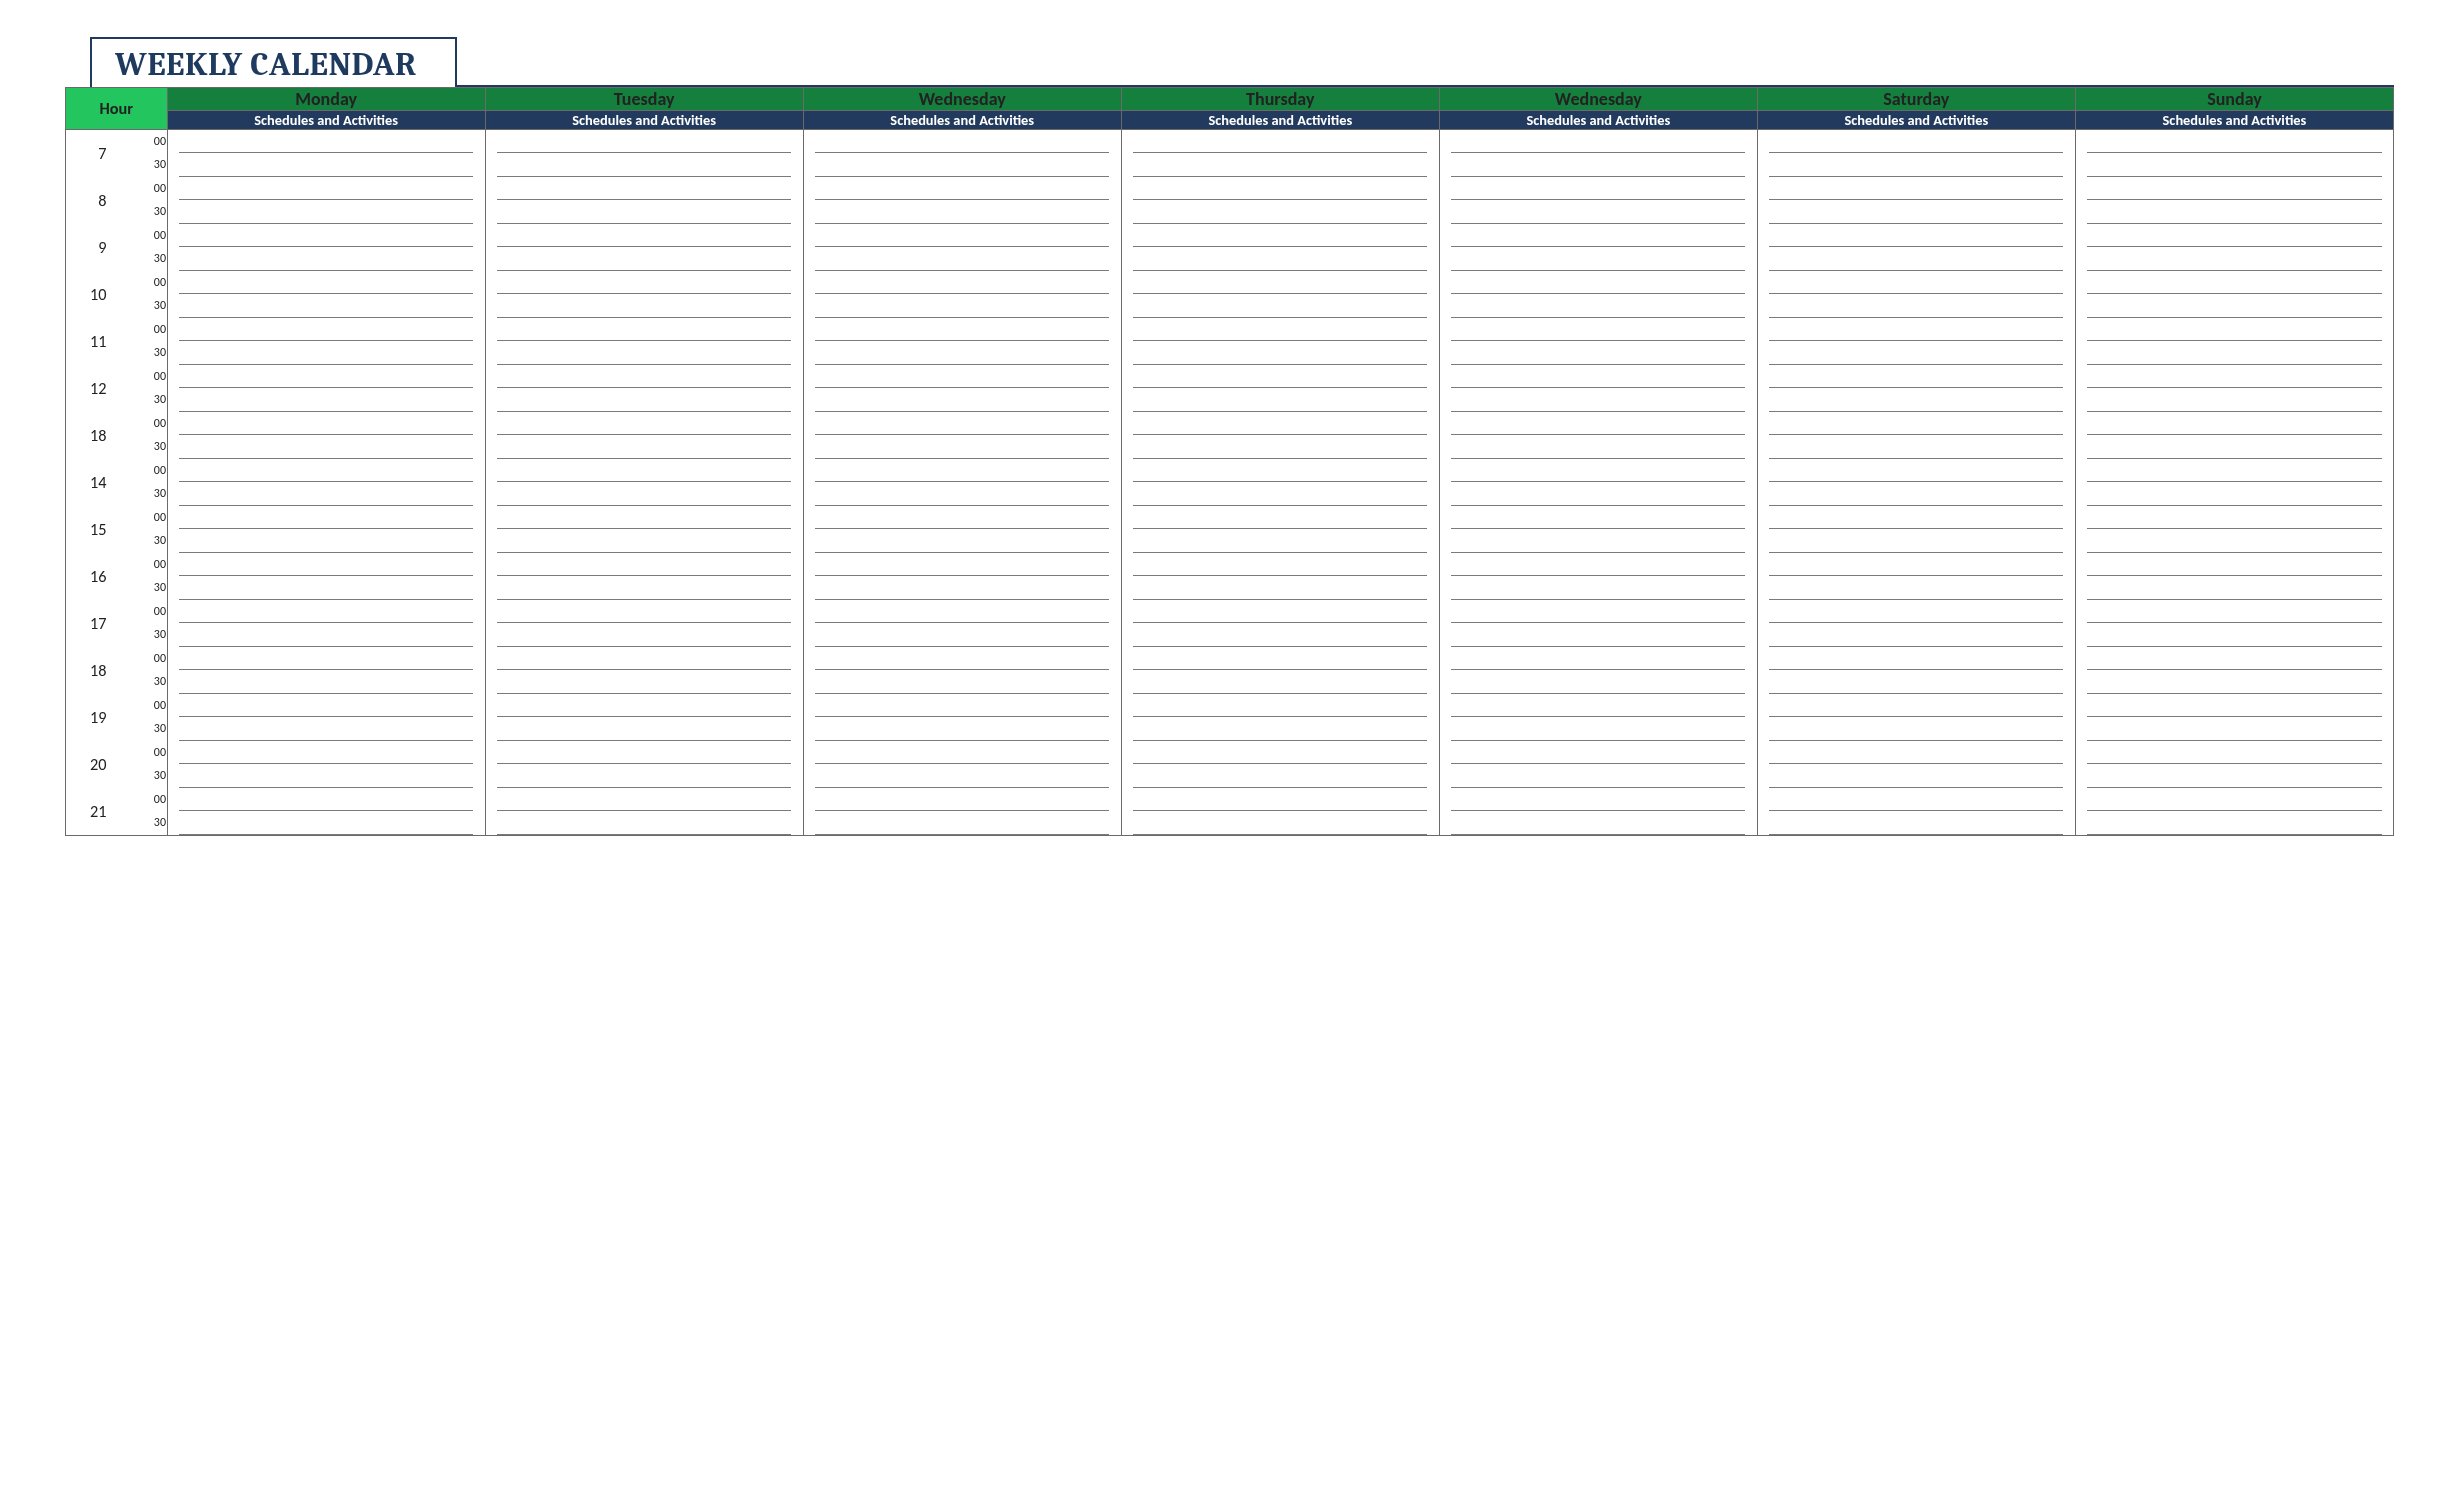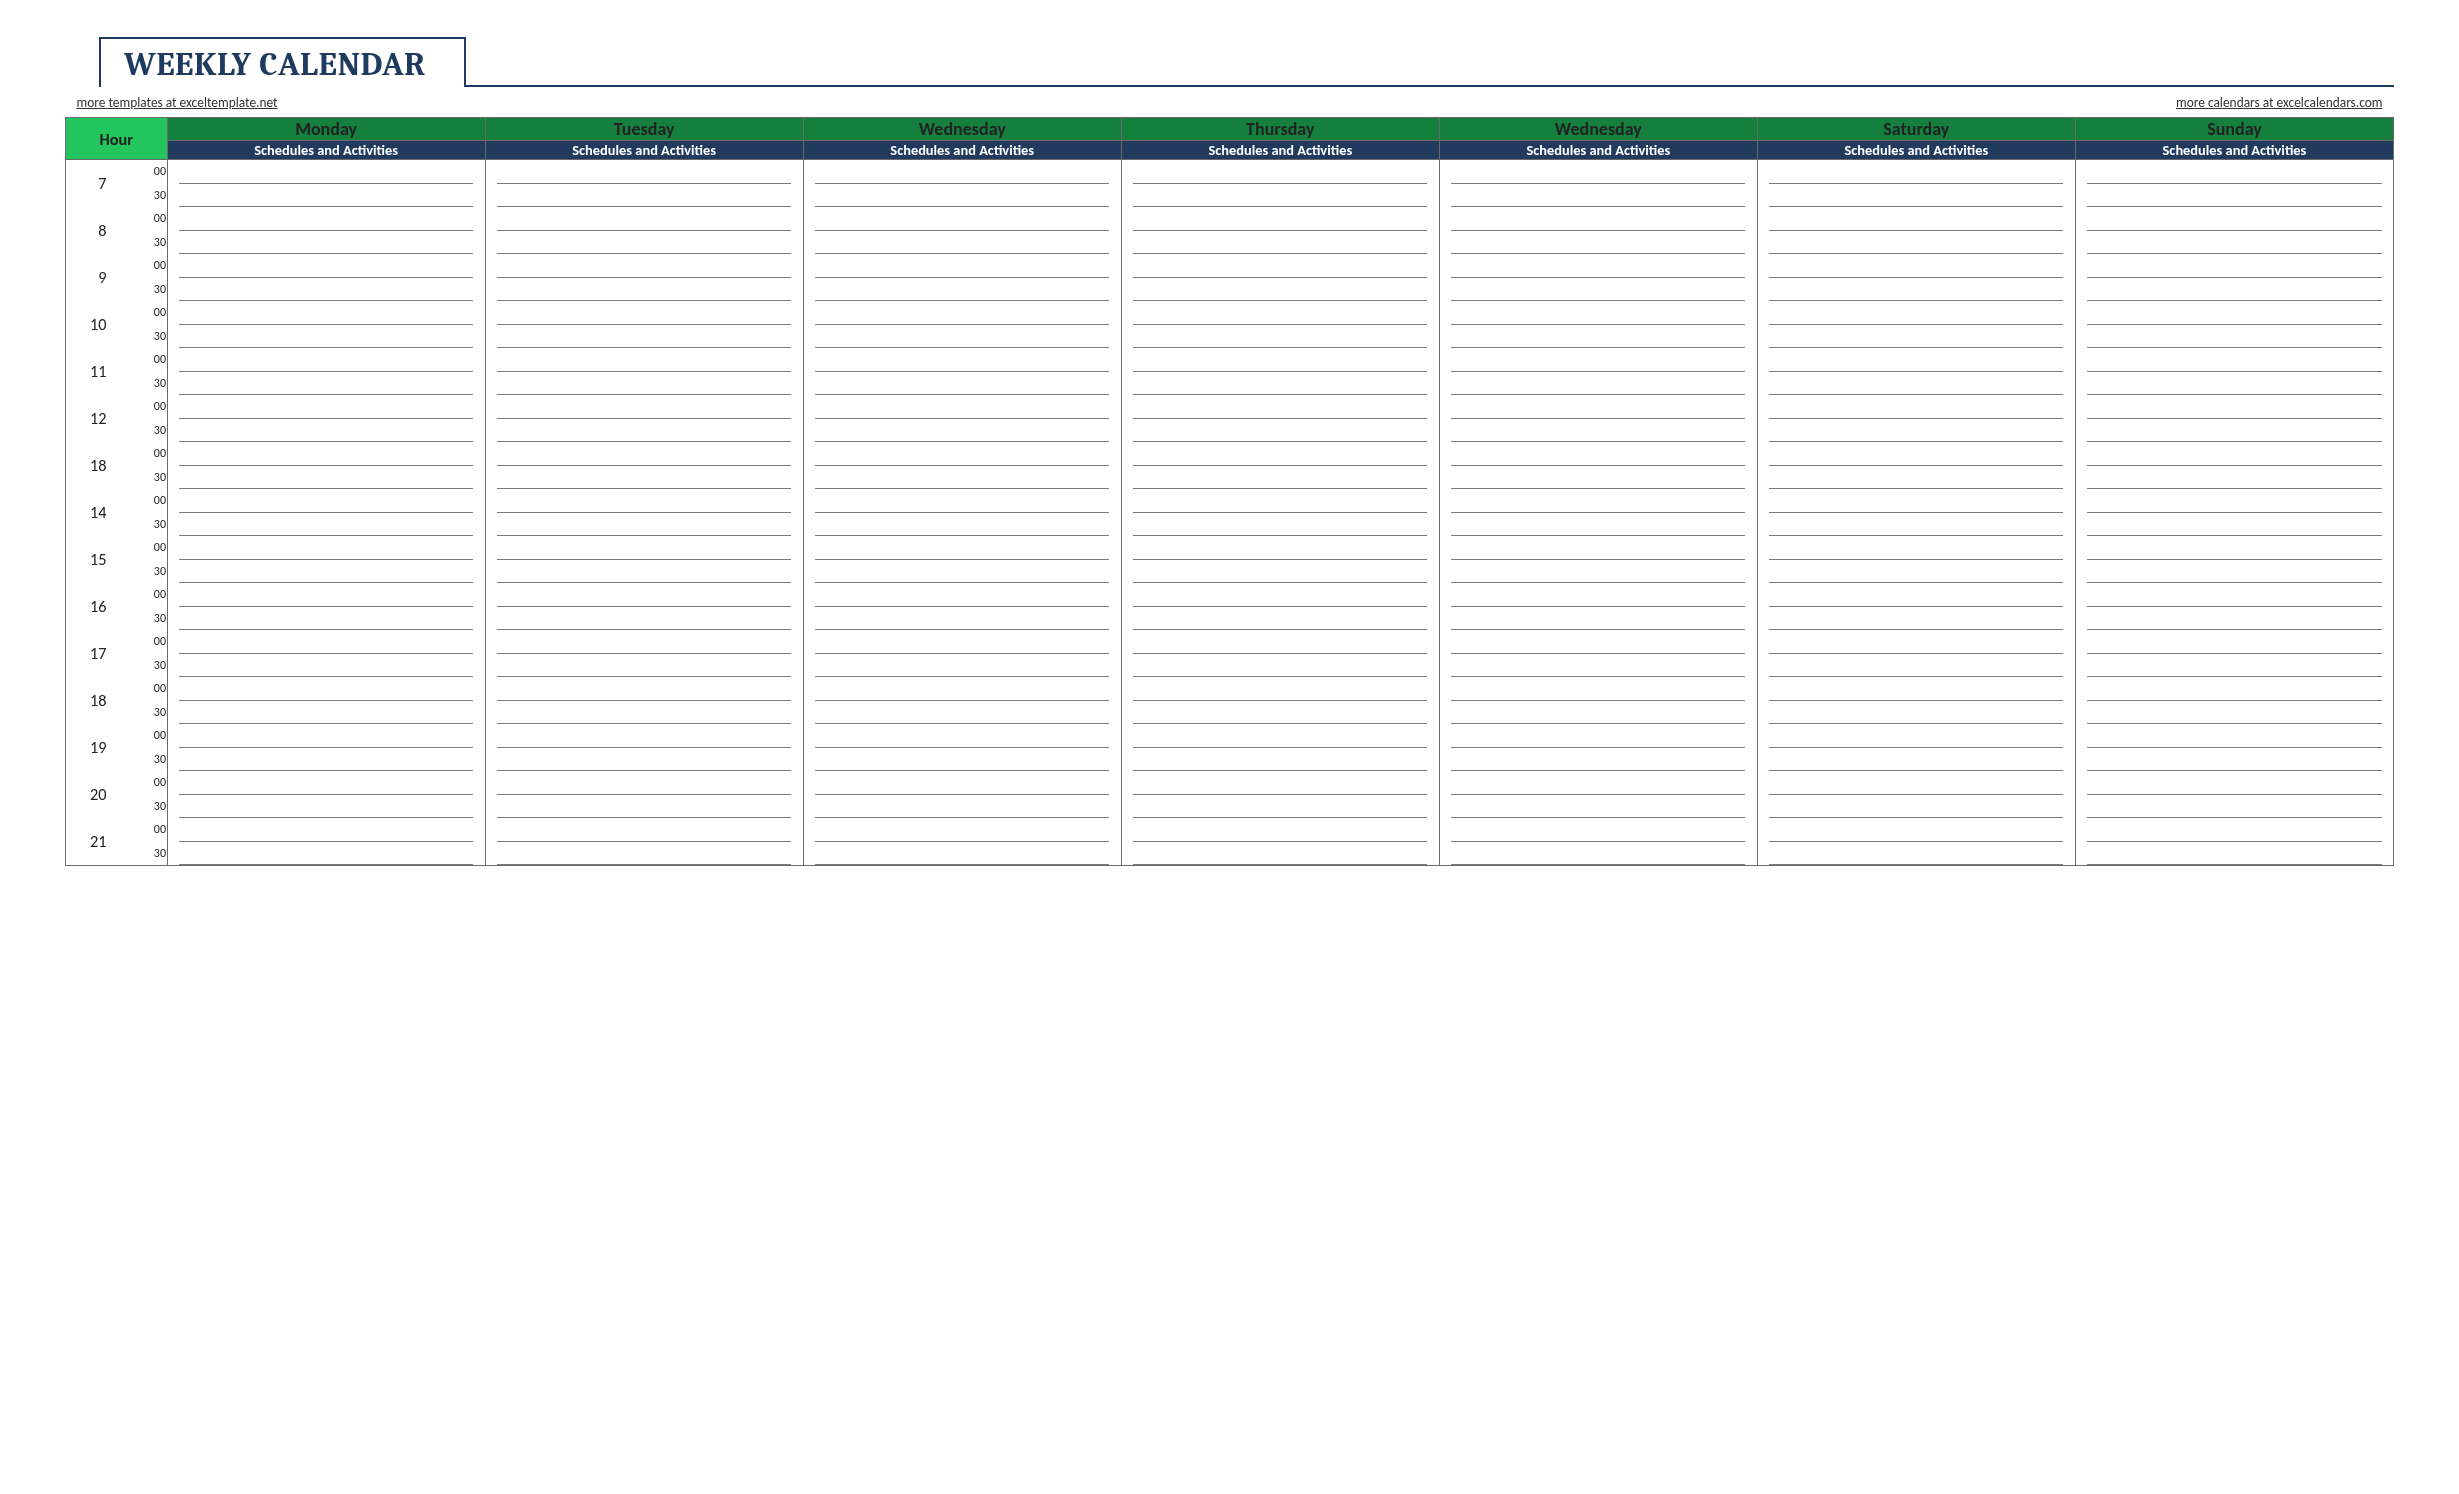--- a/index.html
+++ b/index.html
@@ -13,21 +13,21 @@
     width: 2459px;
     height: 1495px;
     padding: 37px 65px 38px 65px;
     position: relative;
   }
 
   
   .title-wrap {
     display: flex;
     align-items: stretch;
-    margin-left: 34px;
+    margin-left: 25px;
   }
   .title-box {
     border: 2.9px solid #1f3a5f;
     border-bottom: none;
     padding: 5.8px 38px 3.8px 23px;
     background: #fff;
   }
   .title-box span {
     font-size: 33px;
     font-weight: 700;
@@ -133,24 +133,20 @@
 
 <div class="page">
 
   <div class="title-wrap">
     <div class="title-box">
       <span>WEEKLY CALENDAR</span>
     </div>
     <div class="title-rule"></div>
   </div>
 
-  <div class="links-row">
-    <a href="#">more templates at exceltemplate.net</a>
-    <a href="#">more calendars at excelcalendars.com</a>
-  </div>
 
   <table class="cal">
     <colgroup>
       <col class="hourcol">
         <col class="mincol">
       <col class="daycol">
         <col class="daycol">
         <col class="daycol">
         <col class="daycol">
       <col class="daycol">

